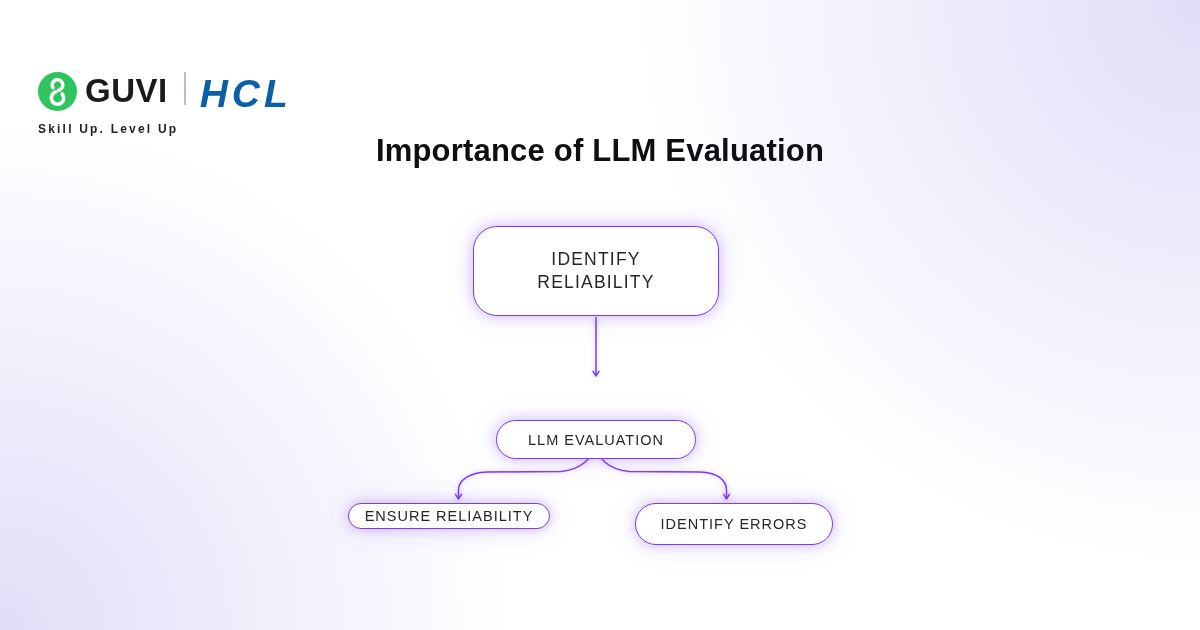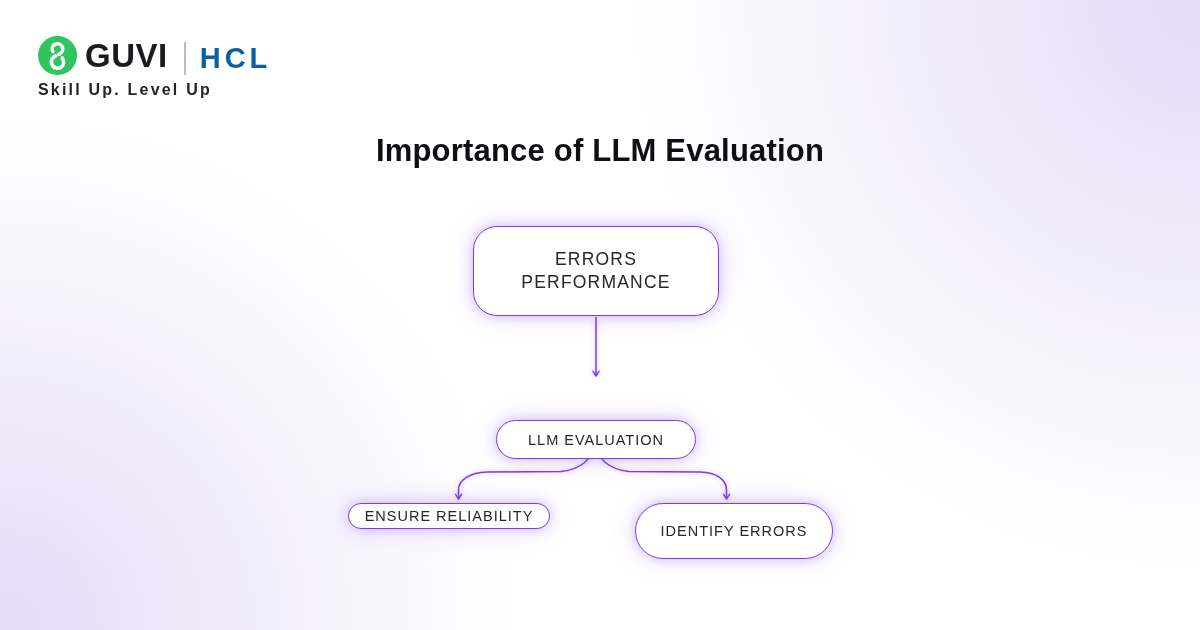--- a/index.html
+++ b/index.html
@@ -12,43 +12,44 @@
     height: 630px;
     overflow: hidden;
     background:
       radial-gradient(circle at 100% 0%, #e3dcf8 0%, rgba(255,255,255,0) 42%),
       radial-gradient(circle at 0% 100%, #e3dcf8 0%, rgba(255,255,255,0) 38%),
       #ffffff;
   }
 
   
   .brand { position: absolute; left: 38px; top: 36px; }
-  .brand-row { display: flex; align-items: flex-end; }
+  .brand-row { display: flex; align-items: flex-start; margin-top: 36px; }
   .guvi-mark { width: 39px; height: 39px; display: block; }
   .guvi-text {
     margin-left: 8px;
     font-size: 33px;
     font-weight: 600;
     letter-spacing: 0.5px;
     color: #1b1b1f;
   }
   .logo-divider {
     width: 2px; height: 33px;
     background: #b9bec7;
     margin: 0 14px 0 16px;
   }
   .hcl-text {
-    font-size: 29px;
+    font-size: 39px;
+    font-style: italic;
     font-weight: 800;
     letter-spacing: 4px;
     color: #0b5fa5;
   }
   .tagline {
     margin-top: 6px;
-    font-size: 16px;
+    font-size: 12px;
     font-weight: 700;
     letter-spacing: 2.2px;
     color: #222327;
     white-space: nowrap;
   }
 
   
   .title {
     position: absolute;
     left: 0; right: 0;
@@ -90,21 +91,21 @@
     letter-spacing: 1.2px;
     line-height: 1.32;
   }
   .pill {
     border-radius: 999px;
     font-size: 14.5px;
     letter-spacing: 1px;
   }
   .node-llm   { left: 496px; top: 382px; width: 200px; height: 39px; margin-top: 38px; }
   .node-ensure{ left: 348px; top: 503px; width: 202px; height: 26px; }
-  .node-identify{ left: 635px; top: 503px; width: 198px; height: 56px; }
+  .node-identify{ left: 635px; top: 503px; width: 198px; height: 42px; }
 </style>
 </head>
 <body>
 
 <div class="canvas">
 
   <header class="brand">
     <div class="brand-row">
       <svg class="guvi-mark" viewBox="0 0 39 39" aria-hidden="true">
         <circle cx="19.5" cy="19.5" r="19.5" fill="#2EC55E"></circle>
@@ -128,22 +129,22 @@
     </defs>
     <g fill="none" stroke="#7c3bee" stroke-width="1.5">
       <path d="M596 317 V376" marker-end="url(#arrow)"></path>
       <path d="M595 444 V425" marker-end="url(#arrow)"></path>
       <path d="M595 442 C593 457 583 469 561 471.5 L487 472 C470 472.5 458.5 480 458.5 490 L458.5 499" marker-end="url(#arrow)"></path>
       <path d="M595 442 C597 457 607 469 629 471.5 L700 472 C717 472.5 726.5 480 726.5 490 L726.5 499" marker-end="url(#arrow)"></path>
     </g>
   </svg>
 
   <div class="node node-measure">
-    <span>ERRORS</span>
-    <span>PERFORMANCE</span>
+    <span>IDENTIFY</span>
+    <span>RELIABILITY</span>
   </div>
 
   <div class="node pill node-llm">LLM EVALUATION</div>
 
   <div class="node pill node-ensure">ENSURE RELIABILITY</div>
 
   <div class="node pill node-identify">IDENTIFY ERRORS</div>
 
 </div>
 

